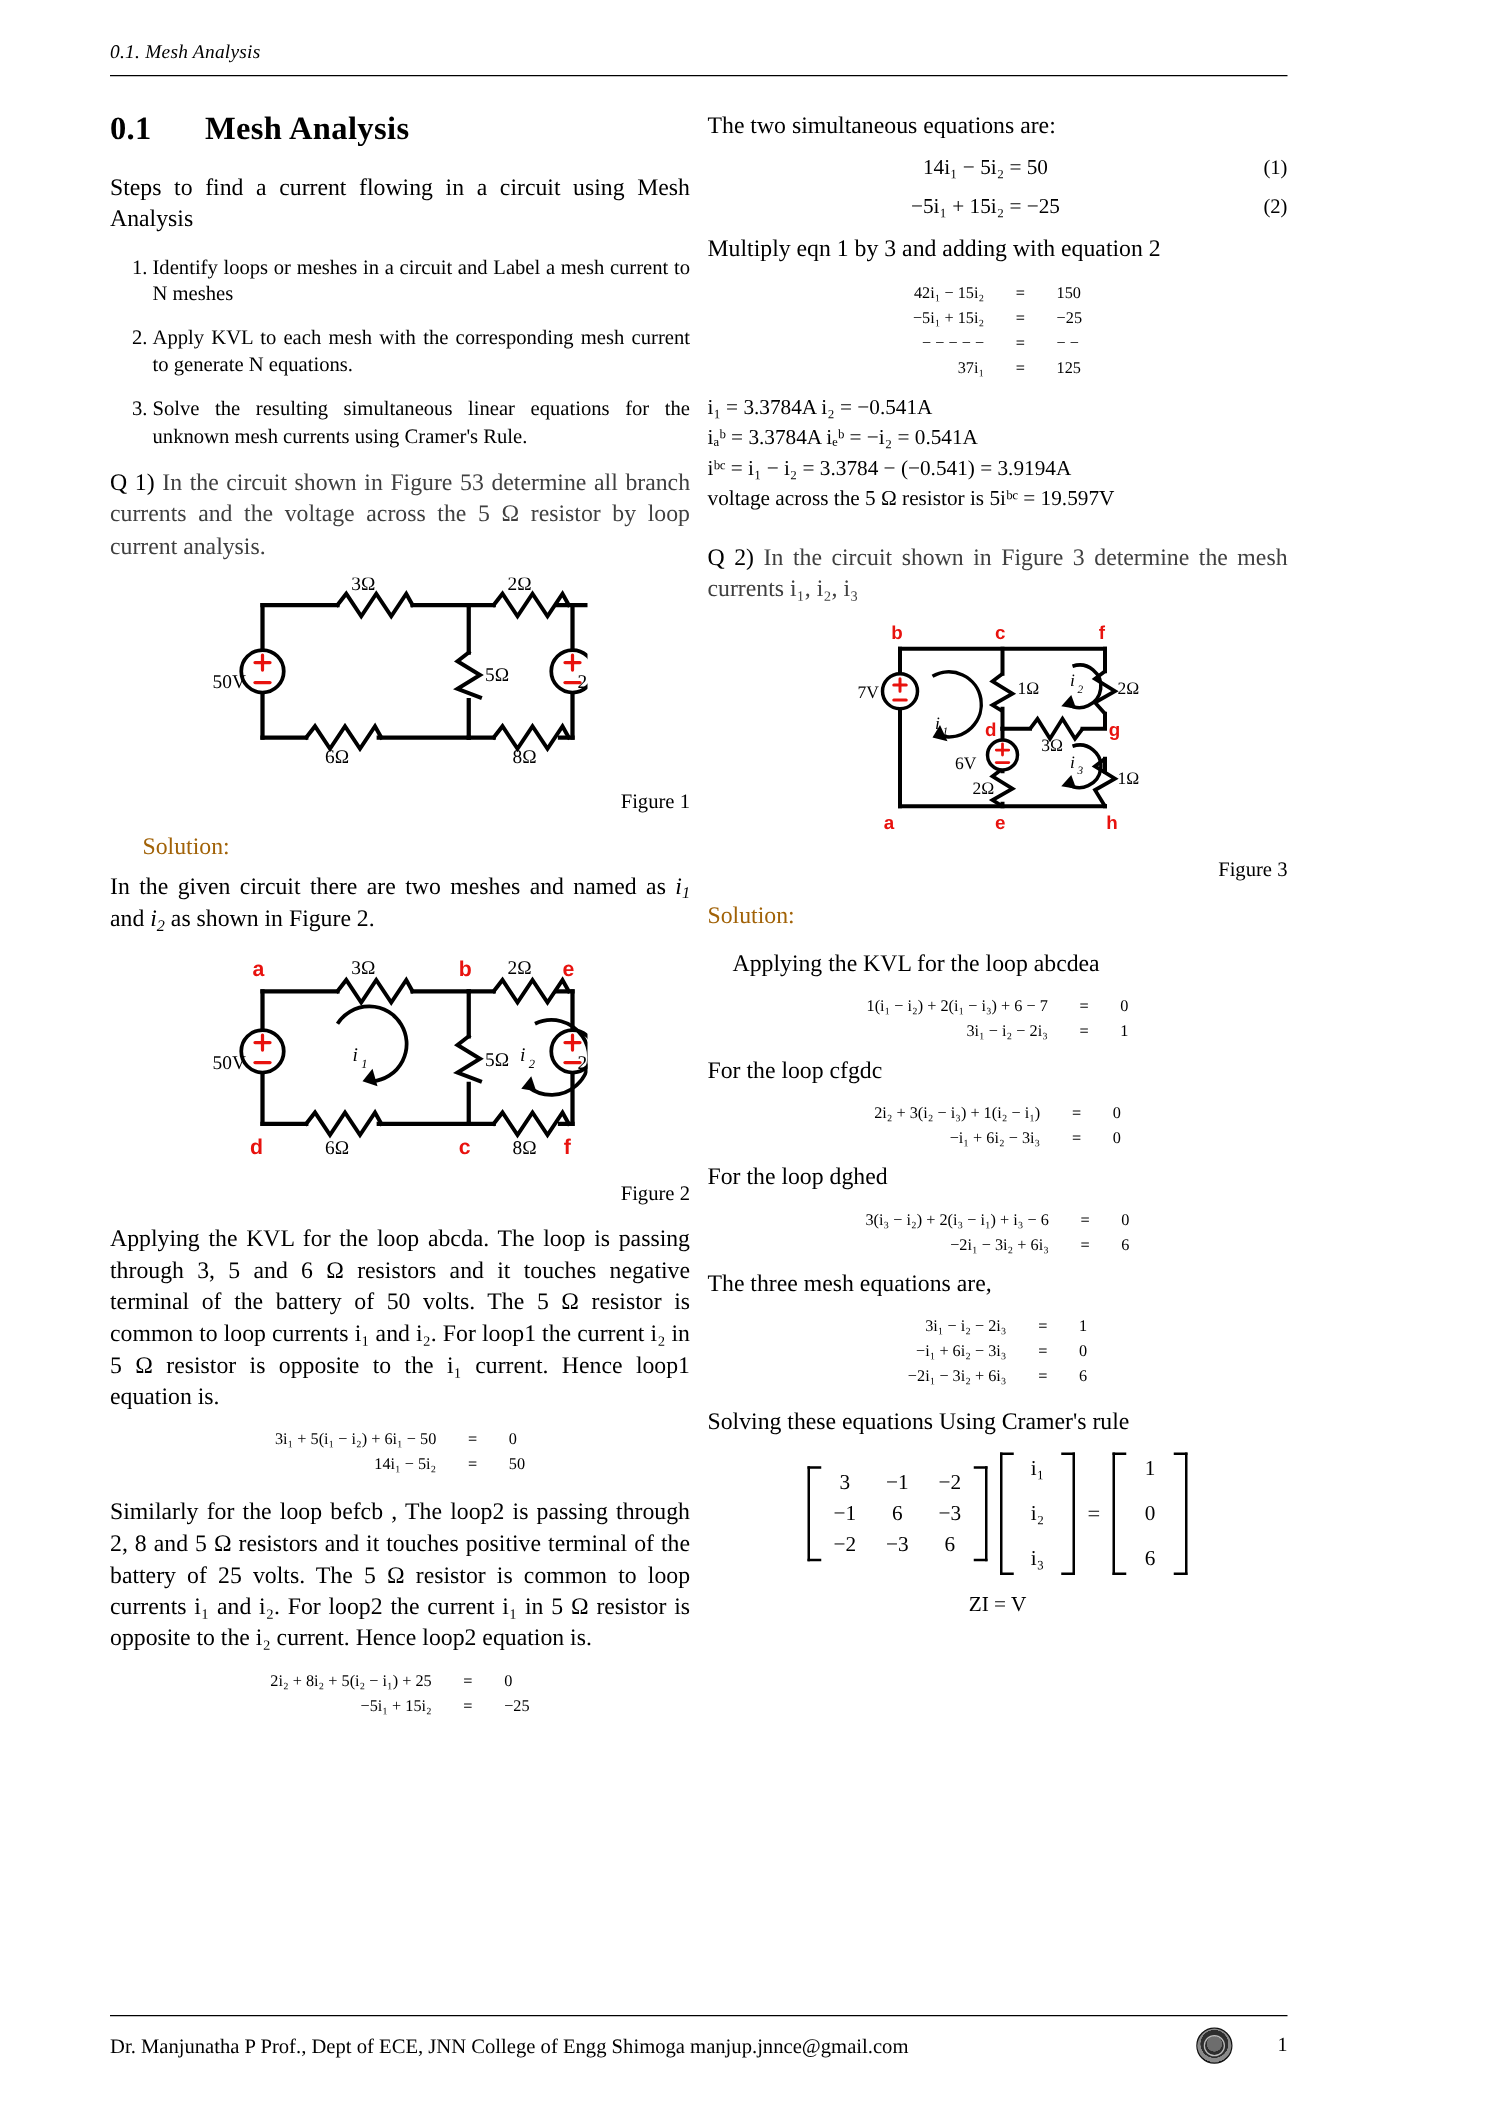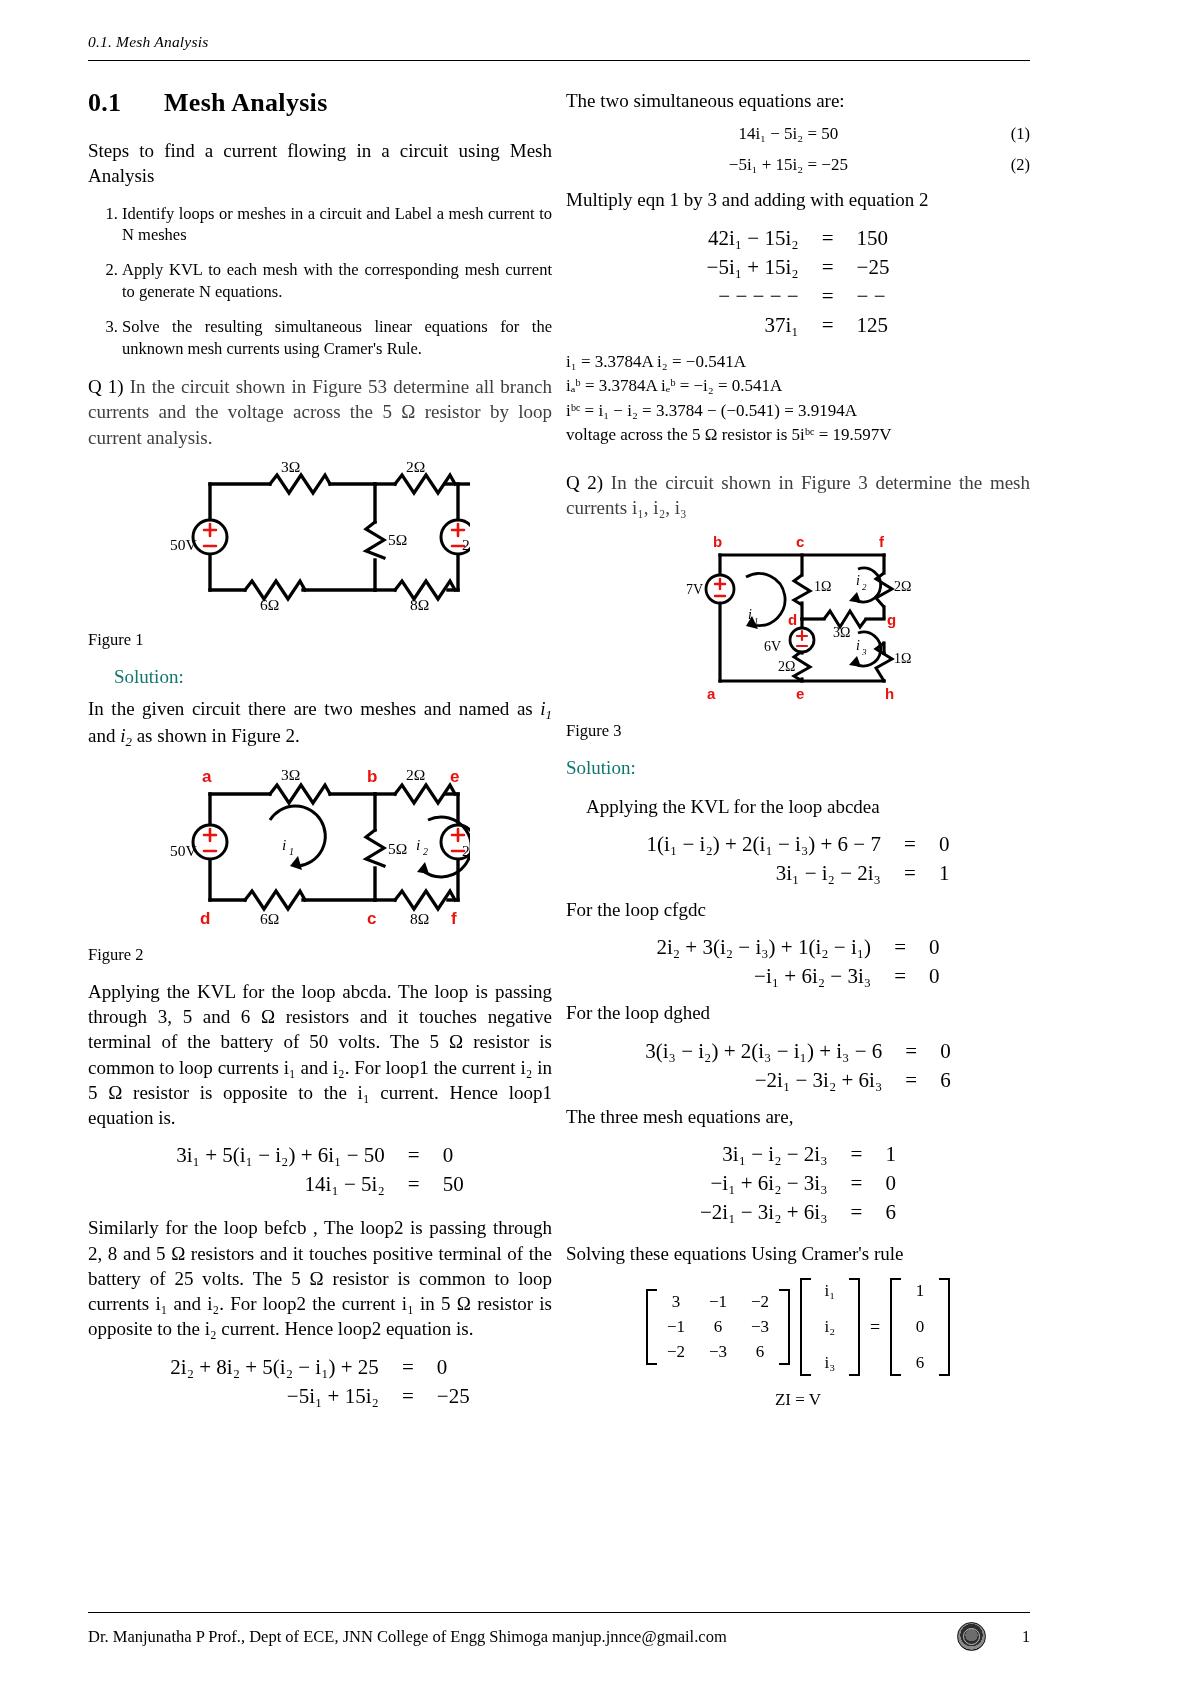--- a/index.html
+++ b/index.html
@@ -34,46 +34,46 @@
   }
   h1.section .num{display:inline-block;width:76px;}
 
   p{
     margin:0 0 11px 0;font-size:19px;line-height:1.33;
     text-align:justify;text-justify:inter-word;
     hyphens:auto;
   }
   p.tight{margin-bottom:7px;}
   .red{color:#404040;}
-  .blue{color:#0f766e;}
+  .blue{color:#a16207;}
 
   ol.steps{margin:14px 0 14px 0;padding-left:34px;}
   ol.steps li{
     font-size:16.5px;line-height:1.33;margin-bottom:13px;
     text-align:justify;
   }
 
   
   .mi{font-style:italic;font-family:"Liberation Serif","DejaVu Serif",serif;}
   sub{font-size:.68em;vertical-align:-0.28em;font-style:italic;}
   .mathline{
     font-size:17px;text-align:center;margin:11px 0;white-space:nowrap;
   }
   .eqnum{float:right;font-size:16.5px;}
 
-  table.eqtab{border-collapse:collapse;margin:10px auto 9px auto;font-size:21px;}
+  table.eqtab{border-collapse:collapse;margin:10px auto 9px auto;font-size:13px;}
   table.eqtab td{padding:2px 0;vertical-align:baseline;white-space:nowrap;}
   table.eqtab td.lhs{text-align:right;padding-right:14px;}
   table.eqtab td.eq{text-align:center;width:30px;}
   table.eqtab td.rhs{text-align:left;padding-left:14px;}
 
   .resblock{font-size:17px;line-height:1.45;margin:10px 0 8px 0;}
   .resblock div{white-space:nowrap;}
 
-  .figcap{text-align:left;font-size:16.5px;margin:14px 0 14px 0;}
+  .figcap{text-align:right;font-size:16.5px;margin:14px 0 14px 0;}
 
   
   .figwrap{display:block;margin:12px auto 0 auto;text-align:center;}
 
   
   .matrix-eq{display:flex;justify-content:center;align-items:center;gap:10px;margin:12px 0 8px 0;}
   .mgrid{display:grid;row-gap:5px;font-size:17px;}
   .mgrid.c3{grid-template-columns:repeat(3,42px);}
   .mgrid.c1{grid-template-columns:42px;gap:16px;}
   .mgrid div{text-align:center;}

